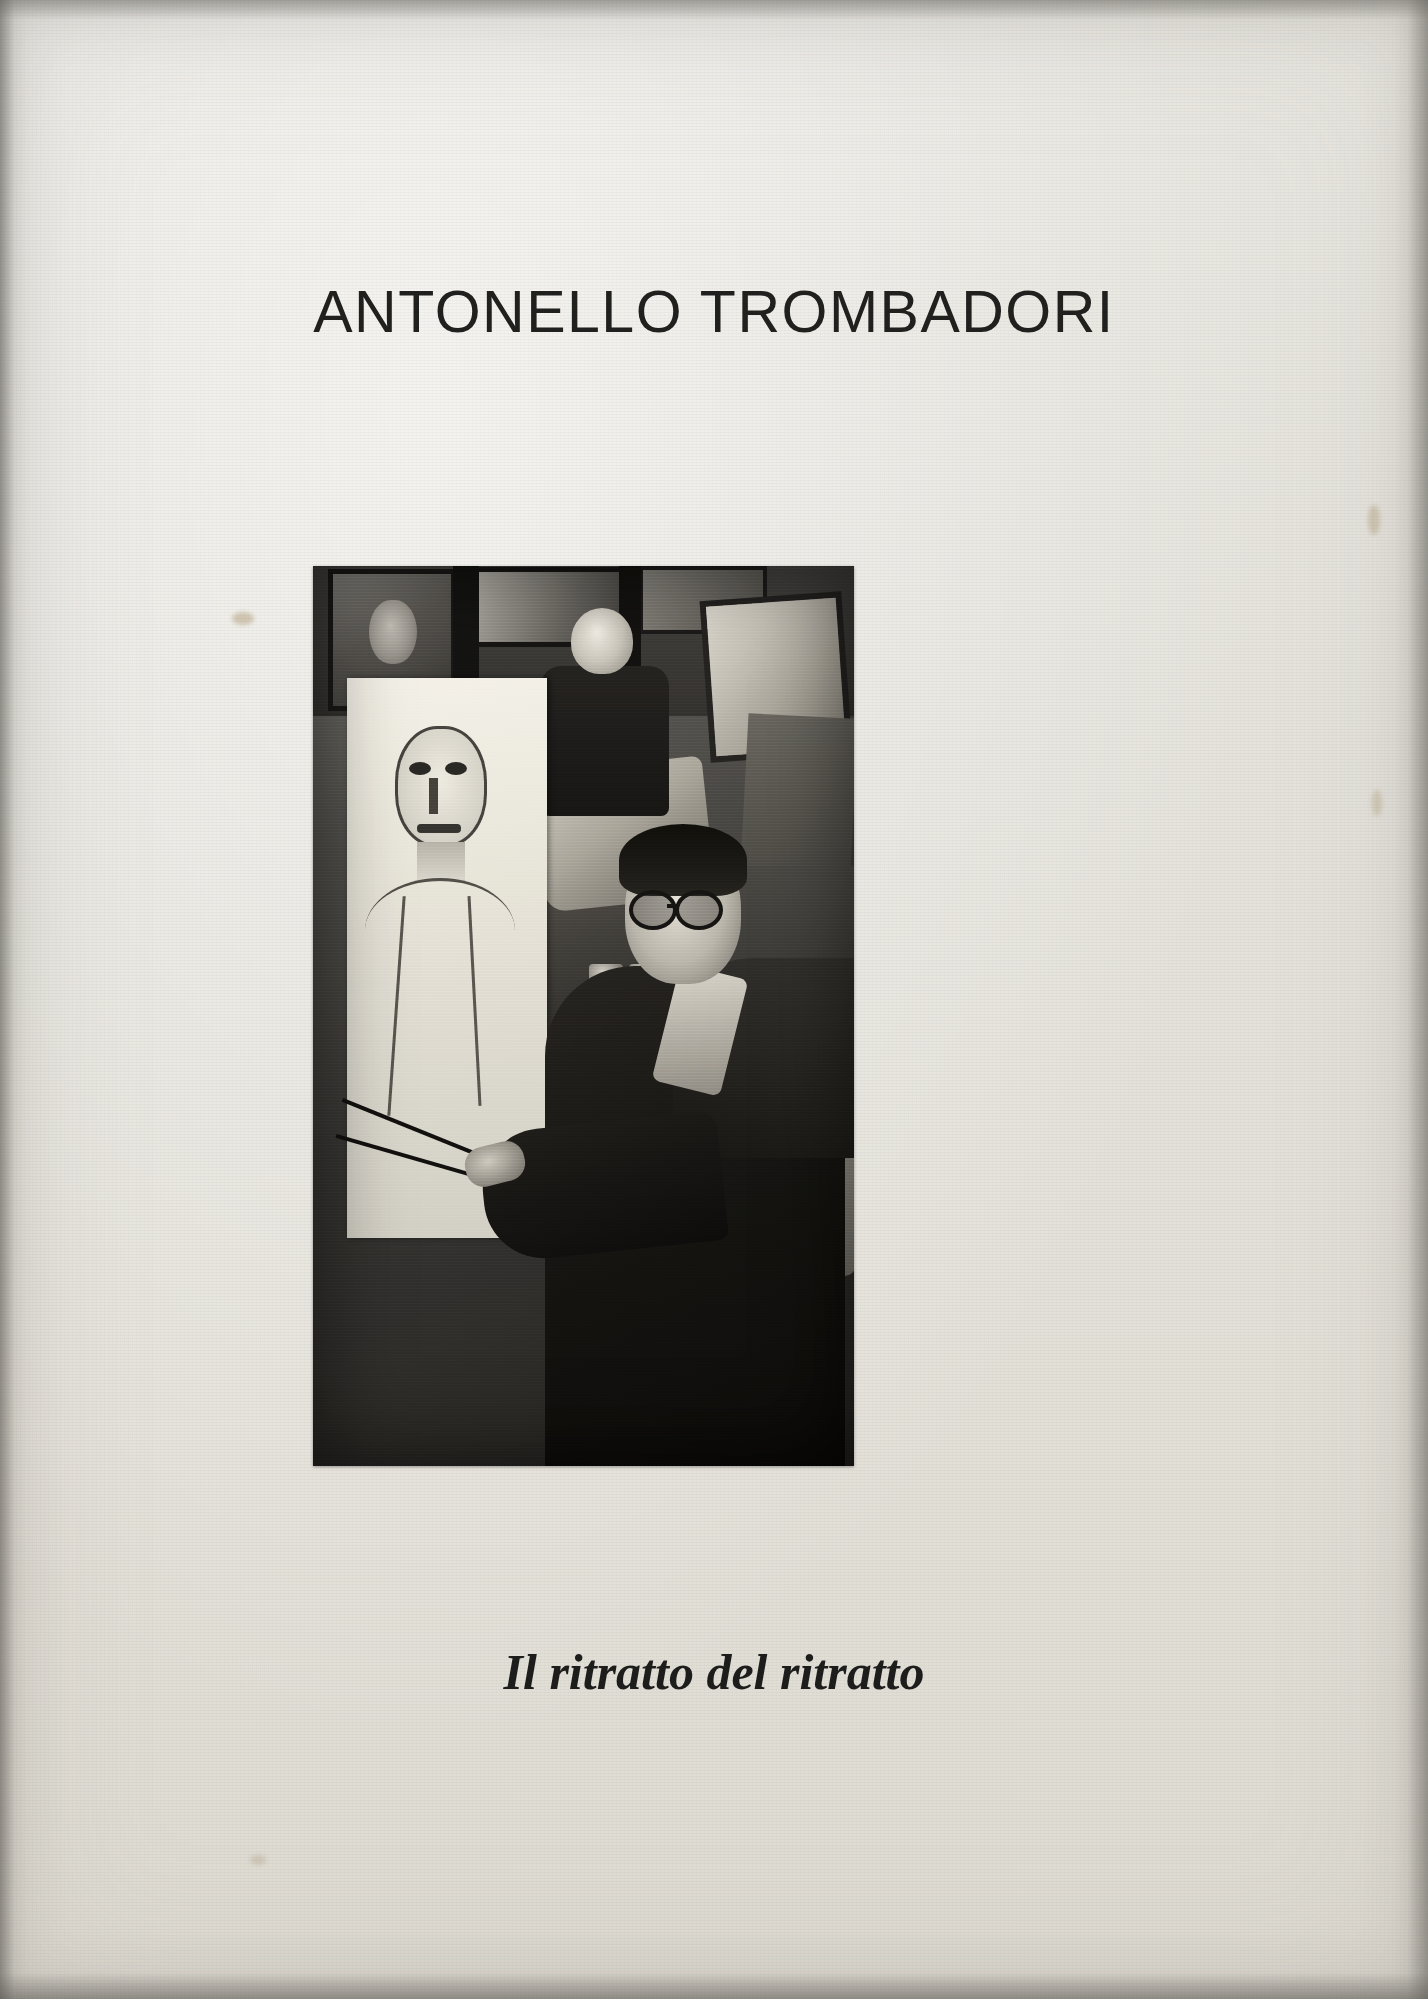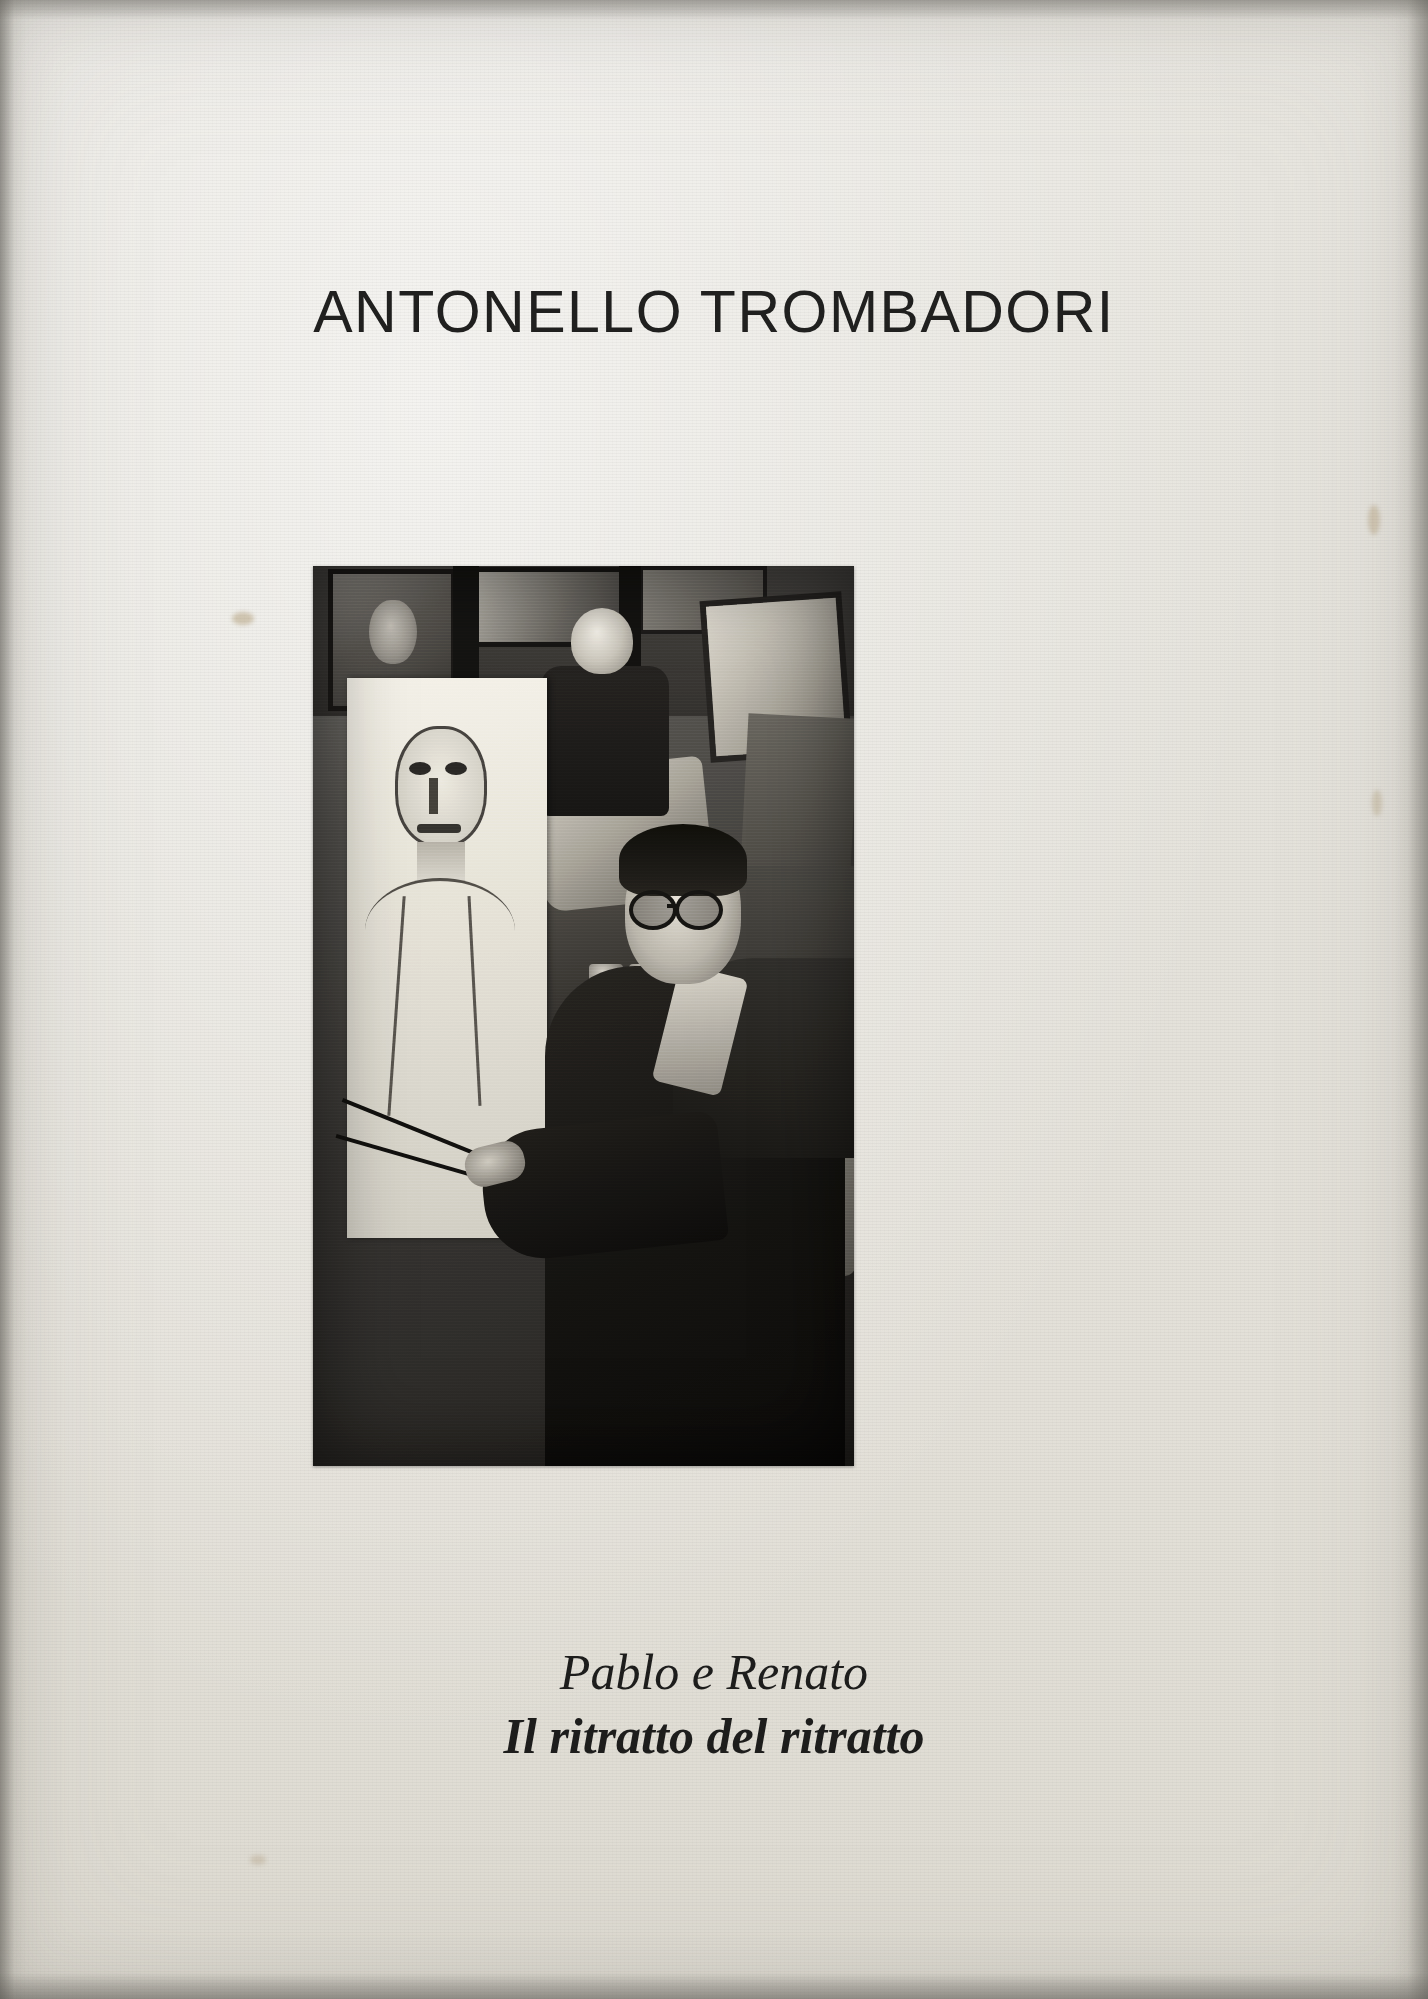--- a/index.html
+++ b/index.html
@@ -406,21 +406,20 @@
       <div class="ph glassBridge"></div>
       <div class="ph arm"></div>
       <div class="ph hand"></div>
 
       <div class="ph grain"></div>
       <div class="ph vignette"></div>
     </div>
   </div>
 
   <div class="subtitle">
-    <div class="line1">Pablo e Renato</div>
     <div class="line2">Il ritratto del ritratto</div>
   </div>
 
   <div class="edge-shadow"></div>
   <div class="left-bevel"></div>
   <div class="right-bevel"></div>
   <div class="top-bevel"></div>
   <div class="bottom-bevel"></div>
 </div>
 

